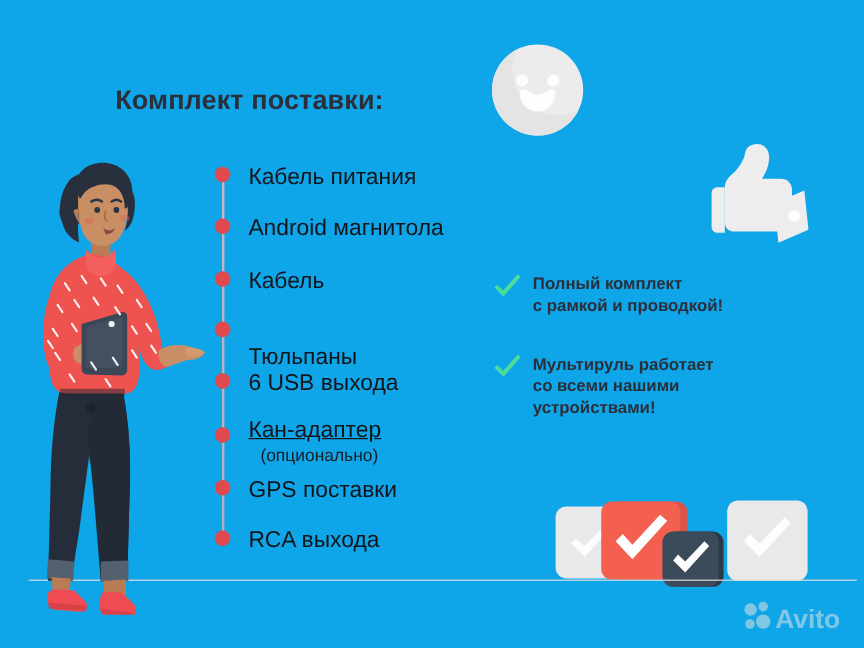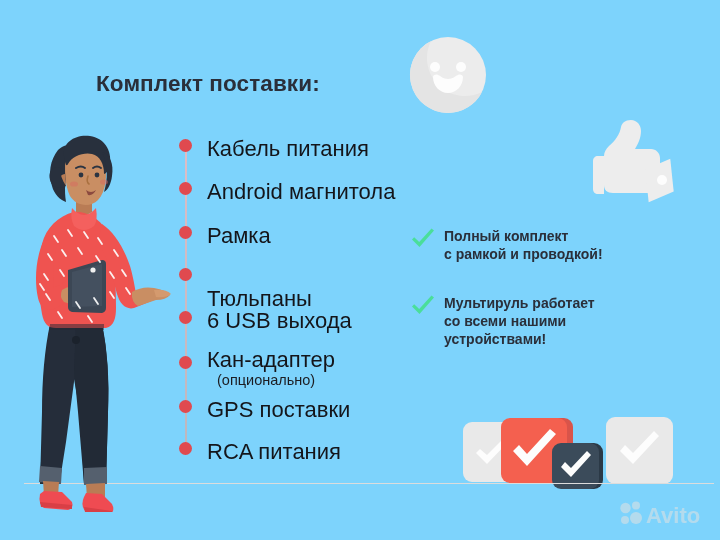--- a/index.html
+++ b/index.html
@@ -10,21 +10,21 @@
     width: 720px;
     height: 540px;
     background: #fdfdfd;
     font-family: "Liberation Sans", sans-serif;
     overflow: hidden;
   }
   #canvas {
     position: relative;
     width: 720px;
     height: 540px;
-    background: #7dd3fc;
+    background: #0ea5e9;
     overflow: hidden;
   }
 
   
   .deco { position: absolute; pointer-events: none; }
 
   #smiley-deco { left: 409px; top: 36px; width: 78px; height: 78px; }
   #thumb-deco  { left: 576px; top: 108px; width: 110px; height: 110px; }
 
   
@@ -65,21 +65,21 @@
     position: absolute;
     left: 0;
     width: 13px;
     height: 13px;
     border-radius: 50%;
     background: #e04a4f;
   }
   .kit-label {
     position: absolute;
     left: 28px;
-    font-size: 22px;
+    font-size: 19px;
     color: #14151a;
     white-space: nowrap;
     line-height: 1;
   }
   .kit-sub {
     position: absolute;
     left: 38px;
     font-size: 14.5px;
     color: #1c1d22;
     white-space: nowrap;
@@ -199,47 +199,47 @@
       <div class="kit-label" style="top:-1px;">Кабель питания</div>
     </div>
 
     <div class="kit-item" style="top:51px;">
       <div class="kit-bullet" style="top:0px;"></div>
       <div class="kit-label" style="top:-1px;">Android магнитола</div>
     </div>
 
     <div class="kit-item" style="top:95px;">
       <div class="kit-bullet" style="top:0px;"></div>
-      <div class="kit-label" style="top:-1px;">Рамка</div>
+      <div class="kit-label" style="top:-1px;">Кабель</div>
     </div>
 
     <div class="kit-item" style="top:137px;">
       <div class="kit-bullet" style="top:0px;"></div>
       <div class="kit-label" style="top:-1px;margin-top:21px;">Тюльпаны</div>
     </div>
 
     <div class="kit-item" style="top:180px;">
       <div class="kit-bullet" style="top:0px;"></div>
       <div class="kit-label" style="top:-1px;">6 USB выхода</div>
     </div>
 
     <div class="kit-item" style="top:219px;">
       <div class="kit-bullet" style="top:6px;"></div>
-      <div class="kit-label" style="top:-1px;">Кан-адаптер</div>
+      <div class="kit-label" style="top:-1px;text-decoration:underline;">Кан-адаптер</div>
       <div class="kit-sub" style="top:23px;">(опционально)</div>
     </div>
 
     <div class="kit-item" style="top:269px;">
       <div class="kit-bullet" style="top:0px;"></div>
       <div class="kit-label" style="top:-1px;">GPS поставки</div>
     </div>
 
     <div class="kit-item" style="top:311px;">
       <div class="kit-bullet" style="top:0px;"></div>
-      <div class="kit-label" style="top:-1px;">RCA питания</div>
+      <div class="kit-label" style="top:-1px;">RCA выхода</div>
     </div>
   </div>
 
   <div id="benefits">
 
     <div class="benefit" style="top:0px;">
       <div class="benefit-check">
         <svg viewBox="0 0 26 24" xmlns="http://www.w3.org/2000/svg">
           <path d="M2 11.5 L9.5 19 L24 2.5 L21.5 0.5 L9.2 14 L4.2 9.2 Z" fill="#4ade9a"></path>
         </svg>

